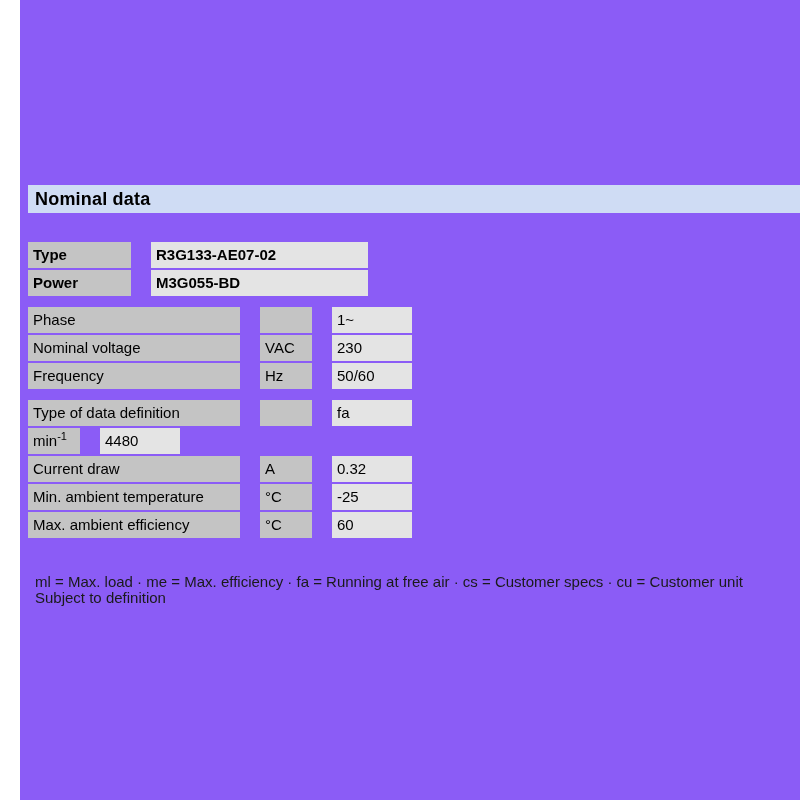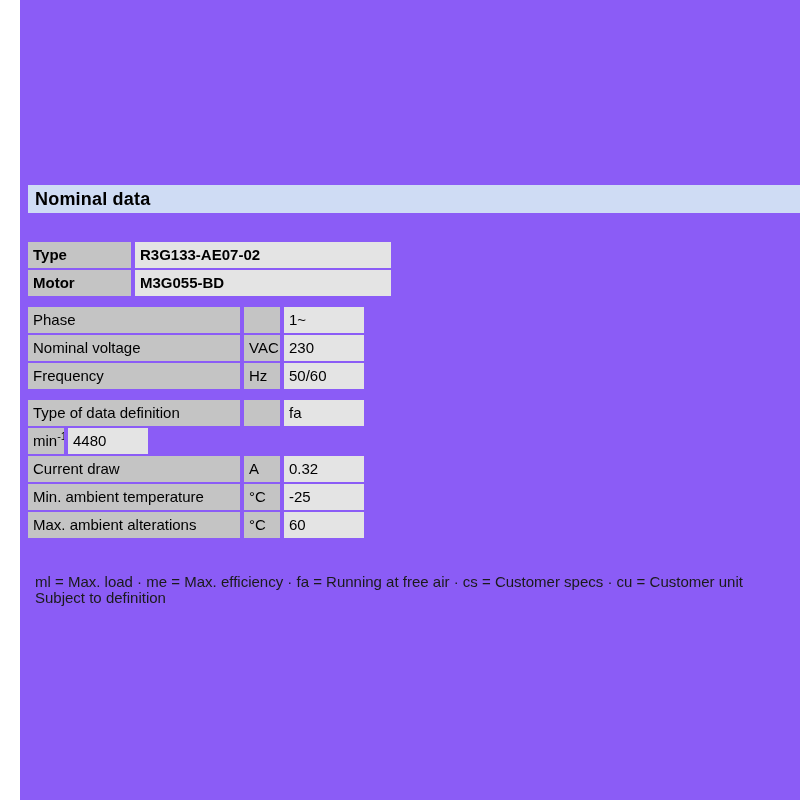--- a/index.html
+++ b/index.html
@@ -33,41 +33,41 @@
   }
   .tbl {
     position: absolute;
     left: 8px;
   }
   .tbl-id   { top: 242px; }
   .tbl-elec { top: 307px; }
   .tbl-perf { top: 400px; }
   .trow {
     display: flex;
-    gap: 4px;
+    gap: 20px;
     margin-bottom: 2px;
   }
   .cell {
     height: 26px;
     line-height: 26px;
     font-size: 15px;
     padding-left: 5px;
     box-sizing: border-box;
     white-space: nowrap;
     overflow: hidden;
   }
   .cell-label { background: #c4c4c4; }
   .cell-unit  { background: #c4c4c4; }
   .cell-value { background: #e4e4e4; }
   .bold .cell { font-weight: bold; }
   
   .tbl-id .cell-label   { width: 103px; }
-  .tbl-id .cell-value   { width: 256px; }
+  .tbl-id .cell-value   { width: 217px; }
   .tbl-elec .cell-label, .tbl-perf .cell-label { width: 212px; }
-  .tbl-elec .cell-unit,  .tbl-perf .cell-unit  { width: 36px; }
+  .tbl-elec .cell-unit,  .tbl-perf .cell-unit  { width: 52px; }
   .tbl-elec .cell-value, .tbl-perf .cell-value { width: 80px; }
   .cell-unit sup {
     font-size: 11px;
     line-height: 0;
   }
   .footer-line {
     position: absolute;
     left: 15px;
     font-size: 15px;
     color: #1a1a1a;
@@ -82,21 +82,21 @@
 <div class="page">
 
   <div class="section-header">Nominal data</div>
 
   <div class="tbl tbl-id bold">
     <div class="trow">
       <div class="cell cell-label">Type</div>
       <div class="cell cell-value">R3G133-AE07-02</div>
     </div>
     <div class="trow">
-      <div class="cell cell-label">Motor</div>
+      <div class="cell cell-label">Power</div>
       <div class="cell cell-value">M3G055-BD</div>
     </div>
   </div>
 
   <div class="tbl tbl-elec">
     <div class="trow">
       <div class="cell cell-label">Phase</div>
       <div class="cell cell-unit"></div>
       <div class="cell cell-value">1~</div>
     </div>
@@ -126,21 +126,21 @@
       <div class="cell cell-label">Current draw</div>
       <div class="cell cell-unit">A</div>
       <div class="cell cell-value">0.32</div>
     </div>
     <div class="trow">
       <div class="cell cell-label">Min. ambient temperature</div>
       <div class="cell cell-unit">°C</div>
       <div class="cell cell-value">-25</div>
     </div>
     <div class="trow">
-      <div class="cell cell-label">Max. ambient alterations</div>
+      <div class="cell cell-label">Max. ambient efficiency</div>
       <div class="cell cell-unit">°C</div>
       <div class="cell cell-value">60</div>
     </div>
   </div>
 
   <div class="footer-line footer-legend">ml = Max. load · me = Max. efficiency · fa = Running at free air · cs = Customer specs · cu = Customer unit</div>
   <div class="footer-line footer-note">Subject to definition</div>
 
 </div>
 

